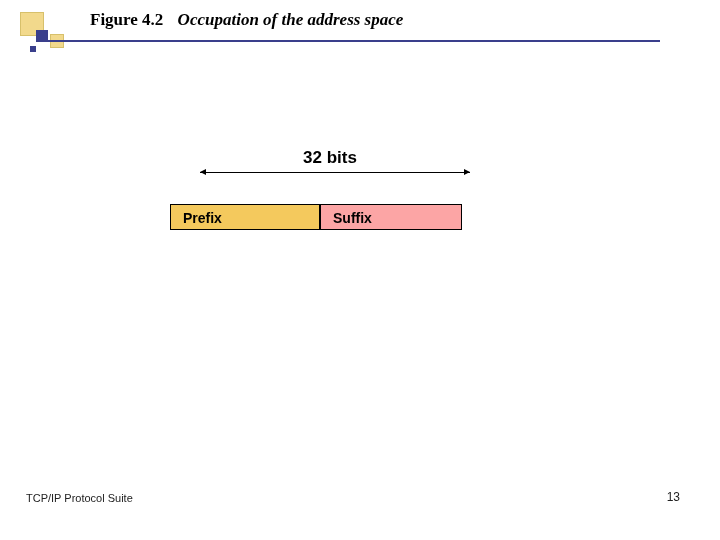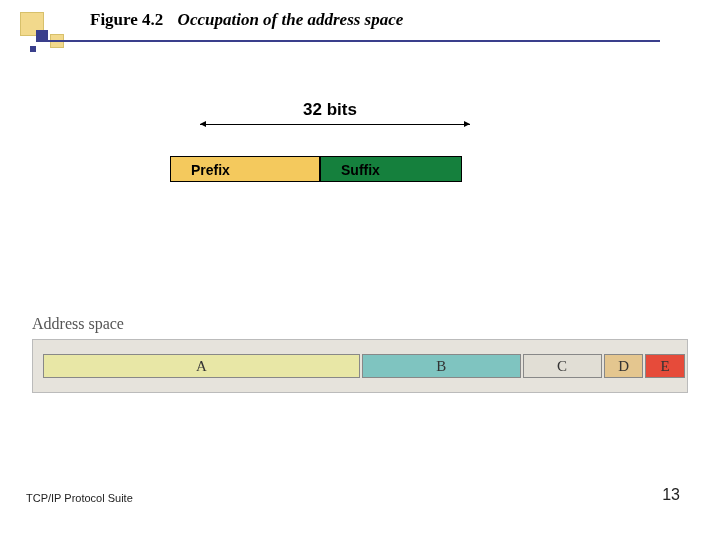--- a/index.html
+++ b/index.html
@@ -30,34 +30,34 @@
   }
   .hdr .fig { font-weight: bold; }
   .hdr .ttl { font-style: italic; font-weight: bold; margin-left: 10px; }
   .hr {
     position: absolute; top: 40px; left: 40px;
     width: 620px; height: 1.5px; background: #3a3f8c;
   }
 
   
   .dia { position: absolute; top: 100px; left: 170px; width: 320px; font-family: Arial, sans-serif; }
-  .total { text-align: center; font-weight: bold; font-size: 17px; }
+  .total { text-align: center; font-weight: bold; font-size: 17px; margin-top: 48px; }
   .rangeTotal { margin-top: 4px; position: relative; height: 2px; }
   .rangeTotal .line { position: absolute; top: 0; left: 30px; right: 20px; height: 1px; background: #000; }
   .rangeTotal .tip { position: absolute; top: -3px; width: 0; height: 0; border-top: 3px solid transparent; border-bottom: 3px solid transparent; }
   .rangeTotal .l { left: 30px; border-right: 6px solid #000; }
   .rangeTotal .r { right: 20px; border-left: 6px solid #000; }
 
   .subrow { position: relative; margin-top: 20px; height: 20px; }
   .sublabel { position: absolute; font-weight: bold; font-size: 14px; }
   .subrange { position: absolute; top: 20px; height: 1px; background: #000; }
   .subtip { position: absolute; top: 17px; width: 0; height: 0; border-top: 3px solid transparent; border-bottom: 3px solid transparent; }
 
   .boxes { position: relative; margin-top: 30px; height: 28px; }
-  .box { position: absolute; top: 0; height: 26px; border: 1px solid #000; font-family: Arial, sans-serif; font-weight: bold; font-size: 14px; padding-left: 20px; line-height: 26px; }
+  .box { position: absolute; top: 0; height: 26px; border: 1px solid #000; font-family: Arial, sans-serif; font-weight: bold; font-size: 14px; padding-left: 12px; line-height: 26px; }
 
   
   .addr { position: absolute; top: 315px; left: 32px; width: 656px; font-family: "Times New Roman", Georgia, serif; }
   .addr .lbl { font-size: 16px; color: #555; margin-bottom: 6px; }
   .addr .bar-wrap {
     border: 1px solid #bbb; background: #e6e3dc; padding: 14px 10px 14px 10px; display: flex; gap: 2px;
   }
   .seg {
     height: 24px; display: flex; align-items: center; justify-content: center;
     font-size: 15px; color: #333; border: 1px solid #888;
@@ -68,21 +68,21 @@
   .segD { flex: 0 0 6.25%; background: #e4c68f; }
   .segE { flex: 0 0 6.25%; background: #e64b3a; }
 
   
   .footL {
     position: absolute; left: 26px; bottom: 20px;
     font-family: Arial, sans-serif; font-size: 11px; color: #222; margin-top: 37px;
   }
   .footR {
     position: absolute; right: 40px; bottom: 20px;
-    font-family: Arial, sans-serif; font-size: 16px; color: #222;
+    font-family: Arial, sans-serif; font-size: 12px; color: #222;
   }
 </style>
 </head>
 <body>
 
 <div class="slide">
 
   <div class="deco">
     <div class="sq" style="width:24px;height:24px;left:0;top:0;"></div>
     <div class="sq blue" style="width:12px;height:12px;left:16px;top:18px;"></div>
@@ -100,30 +100,20 @@
     <div class="total">32 bits</div>
     <div class="rangeTotal">
       <div class="tip l"></div>
         <div class="line"></div>
         <div class="tip r"></div>
     </div>
 
 
     <div class="boxes">
       <div class="box" style="left:0; width:150px; background:#f4c95d;">Prefix</div>
-      <div class="box" style="left:150px; width:142px; background:#15803d;">Suffix</div>
+      <div class="box" style="left:150px; width:142px; background:#fca5a5;">Suffix</div>
     </div>
   </div>
 
-  <div class="addr">
-    <div class="lbl">Address space</div>
-    <div class="bar-wrap">
-      <div class="seg segA">A</div>
-      <div class="seg segB">B</div>
-      <div class="seg segC">C</div>
-      <div class="seg segD">D</div>
-      <div class="seg segE">E</div>
-    </div>
-  </div>
 
   <div class="footL">TCP/IP Protocol Suite</div>
   <div class="footR">13</div>
 </div>
 
 </body></html>

